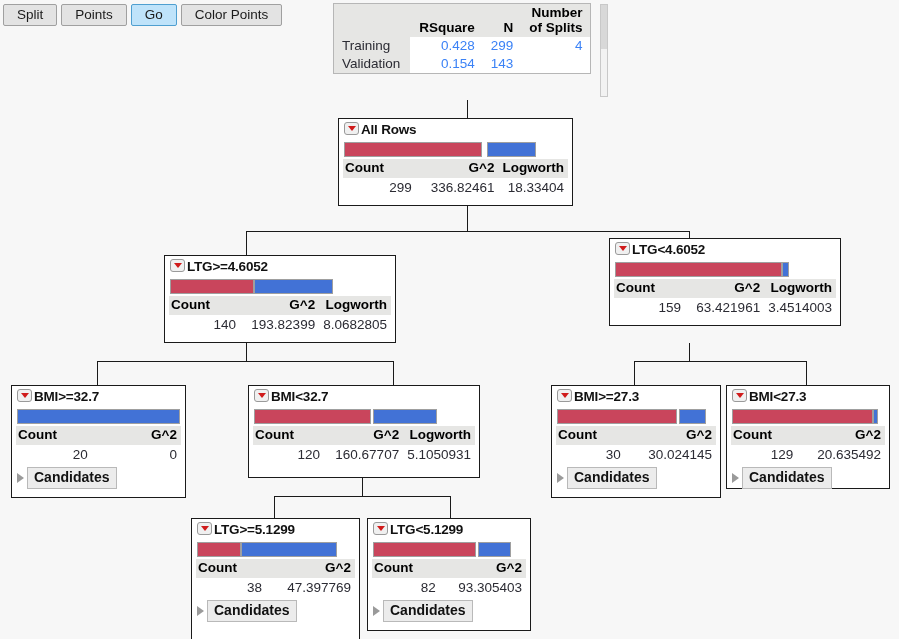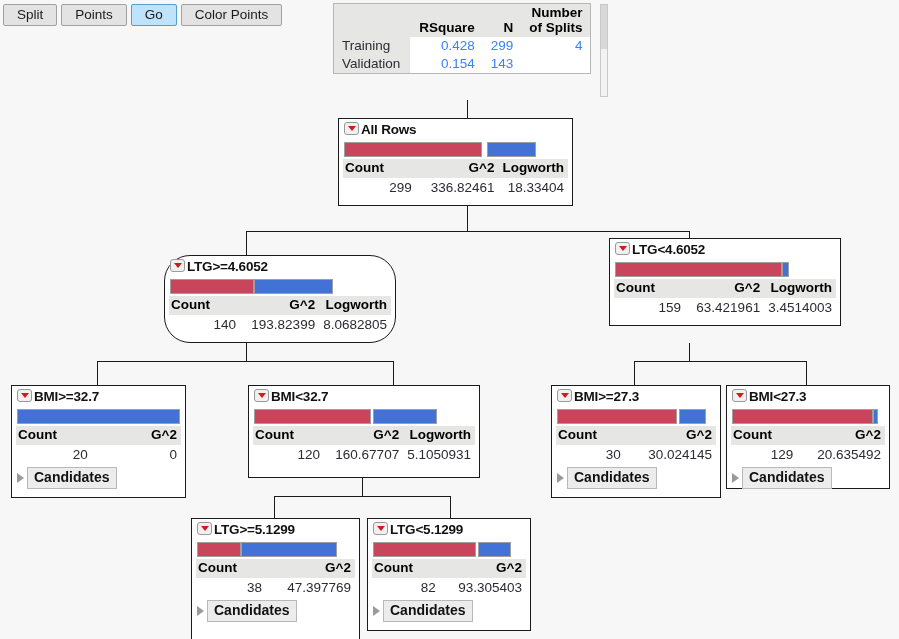--- a/index.html
+++ b/index.html
@@ -305,21 +305,21 @@
     </tr>
     <tr>
       <td>299</td>
       <td>336.82461</td>
       <td>18.33404</td>
     </tr>
   </tbody>
     </table>
 </div>
 
-<div class="node" style="left:164px; top:255px; width:232px; height:88px;border-radius:26px;">
+<div class="node" style="left:164px; top:255px; width:232px; height:88px;">
   <div class="node-title">
     <span class="tri-btn">
         <i></i>
       </span>
     <span class="label">LTG&gt;=4.6052</span>
   </div>
   <div class="bar">
     <span class="red" style="width:38%"></span>
       <span class="blue" style="width:36%"></span>
   </div>

